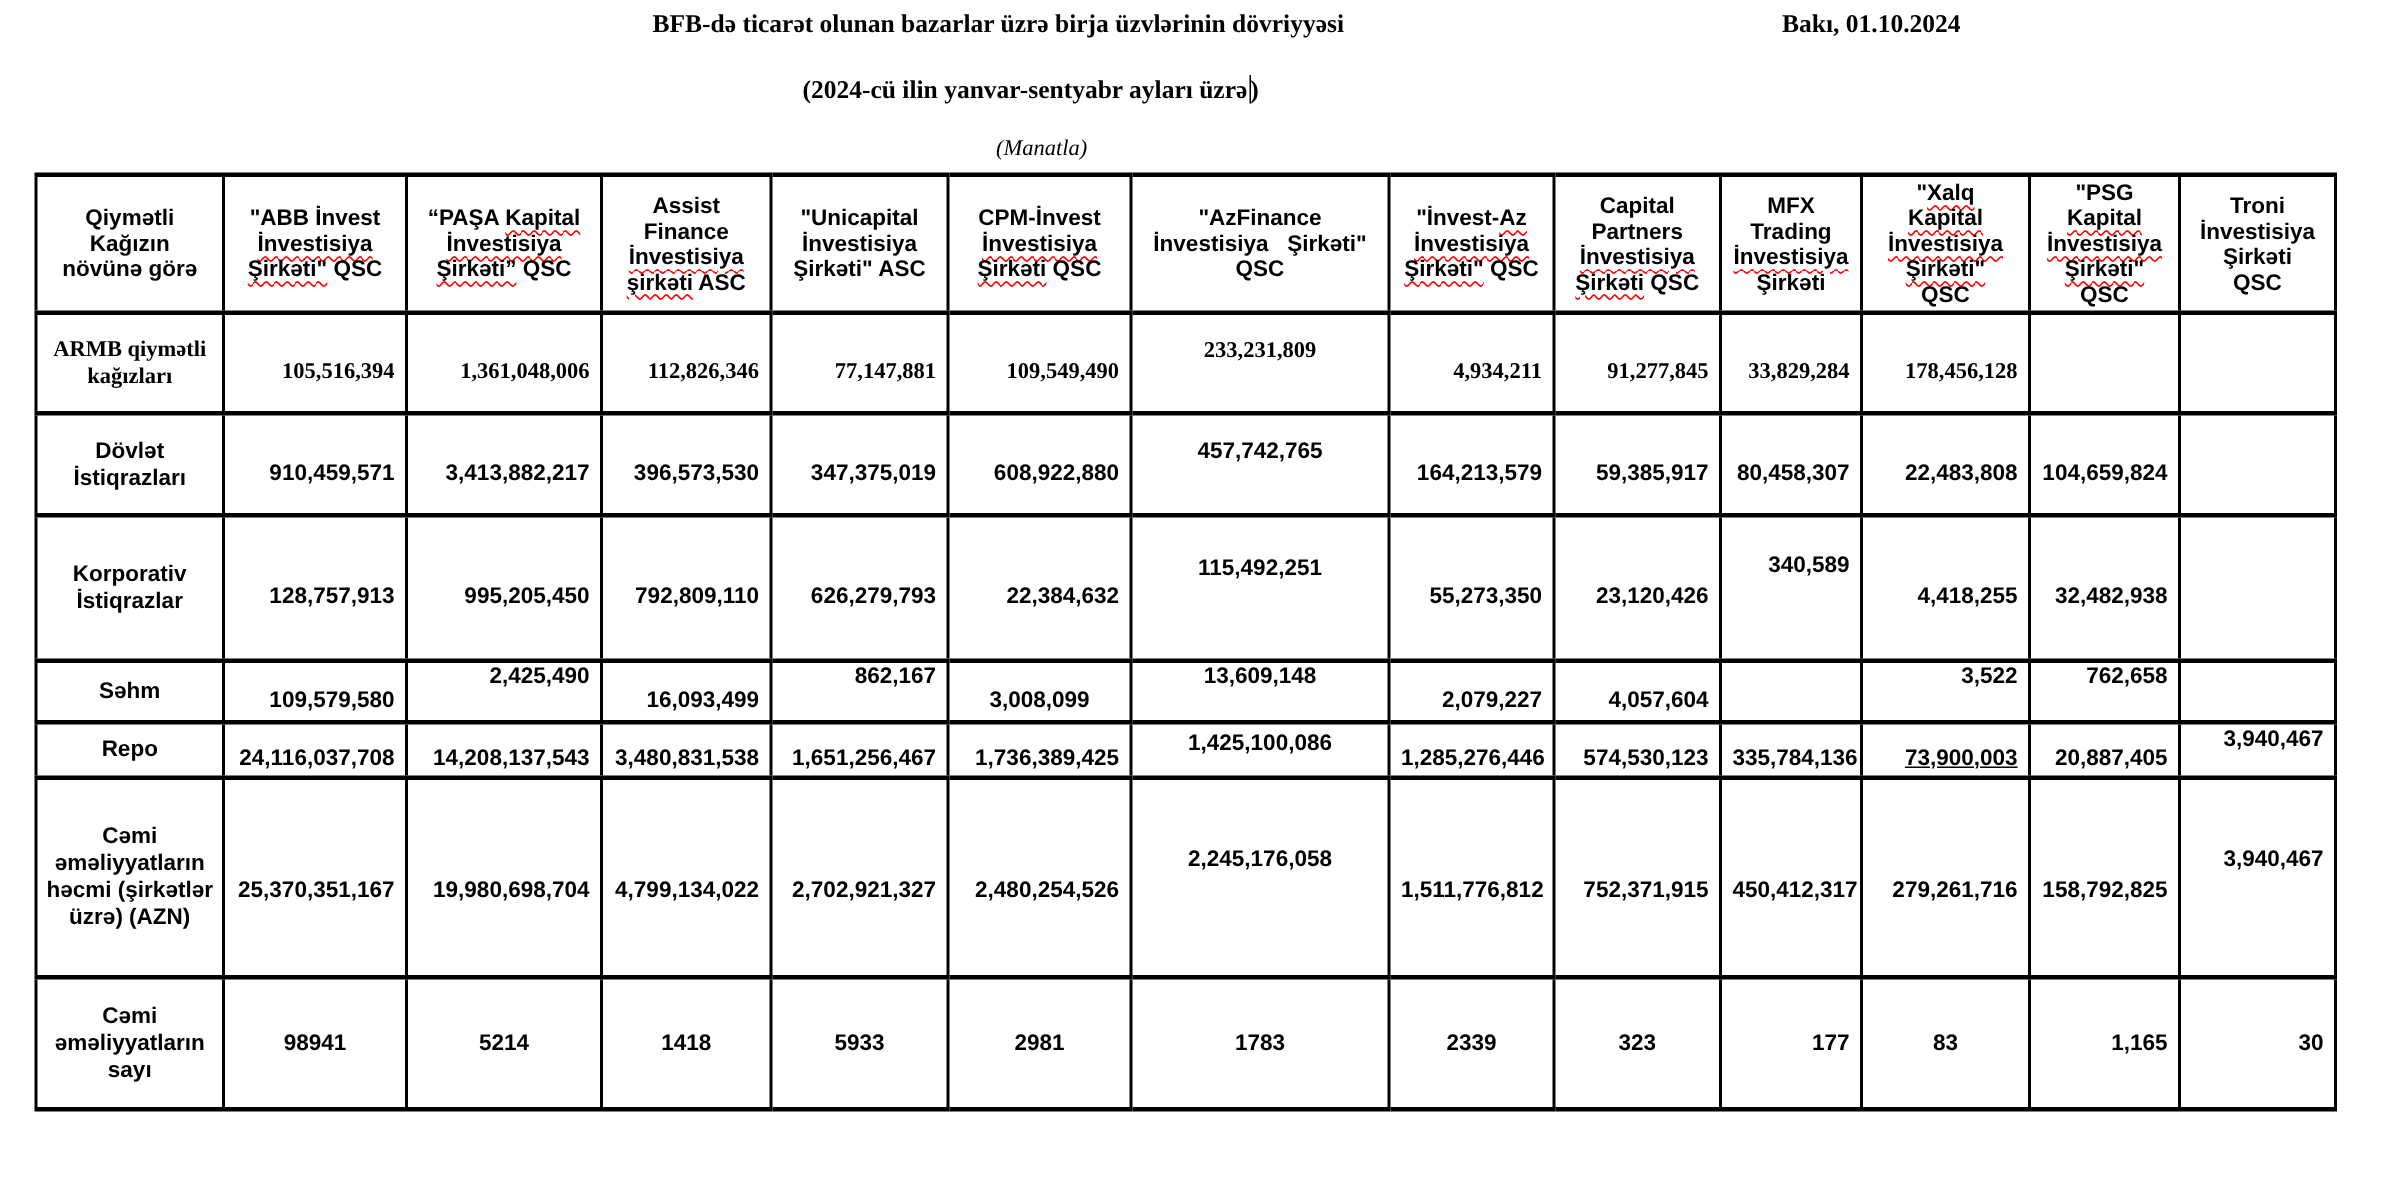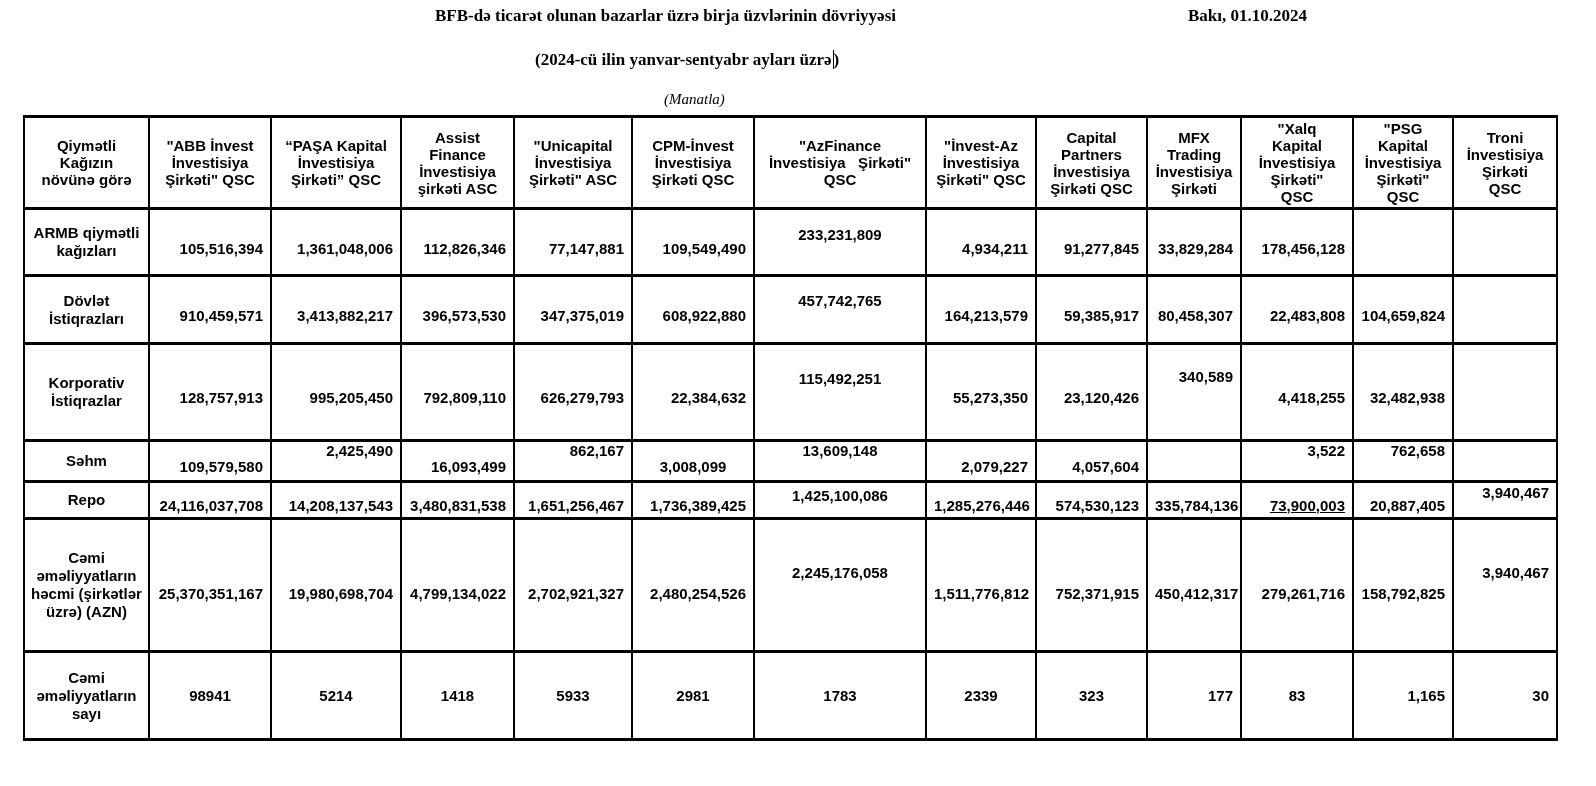--- a/index.html
+++ b/index.html
@@ -12,21 +12,21 @@
   .manatla{left:664px;top:91px;font-size:15px;font-style:italic;font-weight:normal;}
   .caret{display:inline-block;width:1px;height:19px;background:#000;vertical-align:text-bottom;margin-left:1px;}
   table{position:absolute;left:23px;top:115px;width:1533px;border-collapse:collapse;table-layout:fixed;}
   th,td{border:2px solid #000;border-top-width:3px;border-bottom-width:3px;overflow:hidden;}
   th{font-size:15px;line-height:17px;font-weight:bold;text-align:center;vertical-align:middle;padding:2px 1px;}
   td.lbl{font-size:15px;line-height:18px;font-weight:bold;text-align:center;vertical-align:middle;padding:2px 5px;}
   td.num{font-size:15px;font-weight:bold;text-align:right;vertical-align:middle;padding:0 7px;}
   td.num.ha-c{text-align:center;}
   .hl{display:block;white-space:pre;}
   .cv{position:relative;}
-  .sq{text-decoration-style:wavy;text-decoration-color:#ff0000;
+  .sq{text-decoration:underline;text-decoration-style:wavy;text-decoration-color:#ff0000;
       text-decoration-thickness:1px;text-underline-offset:3px;}
 </style>
 </head>
 <body>
 
 <div class="page">
   <div class="t title">BFB-də ticarət olunan bazarlar üzrə birja üzvlərinin dövriyyəsi</div>
   <div class="t date">Bakı, 01.10.2024</div>
   <div class="t subtitle"><span>(2024-cü ilin yanvar-sentyabr ayları üzrə</span><span class="caret"></span><span>)</span></div>
   <div class="t manatla">(Manatla)</div>
@@ -117,21 +117,21 @@
           </th>
           <th>
             <div class="hl"><span>Troni</span></div>
             <div class="hl"><span>İnvestisiya</span></div>
             <div class="hl"><span>Şirkəti</span></div>
             <div class="hl"><span>QSC</span></div>
           </th>
         </tr>
       </thead>
       <tbody>
-        <tr style="height: 67px;">
+        <tr style="height: 67px; font-family: Liberation Serif, serif;">
           <td class="lbl">ARMB qiymətli kağızları</td>
           <td class="num">
             <div class="cv" style="transform: translateY(6px);">105,516,394</div>
           </td>
           <td class="num">
             <div class="cv" style="transform: translateY(6px);">1,361,048,006</div>
           </td>
           <td class="num">
             <div class="cv" style="transform: translateY(6px);">112,826,346</div>
           </td>

